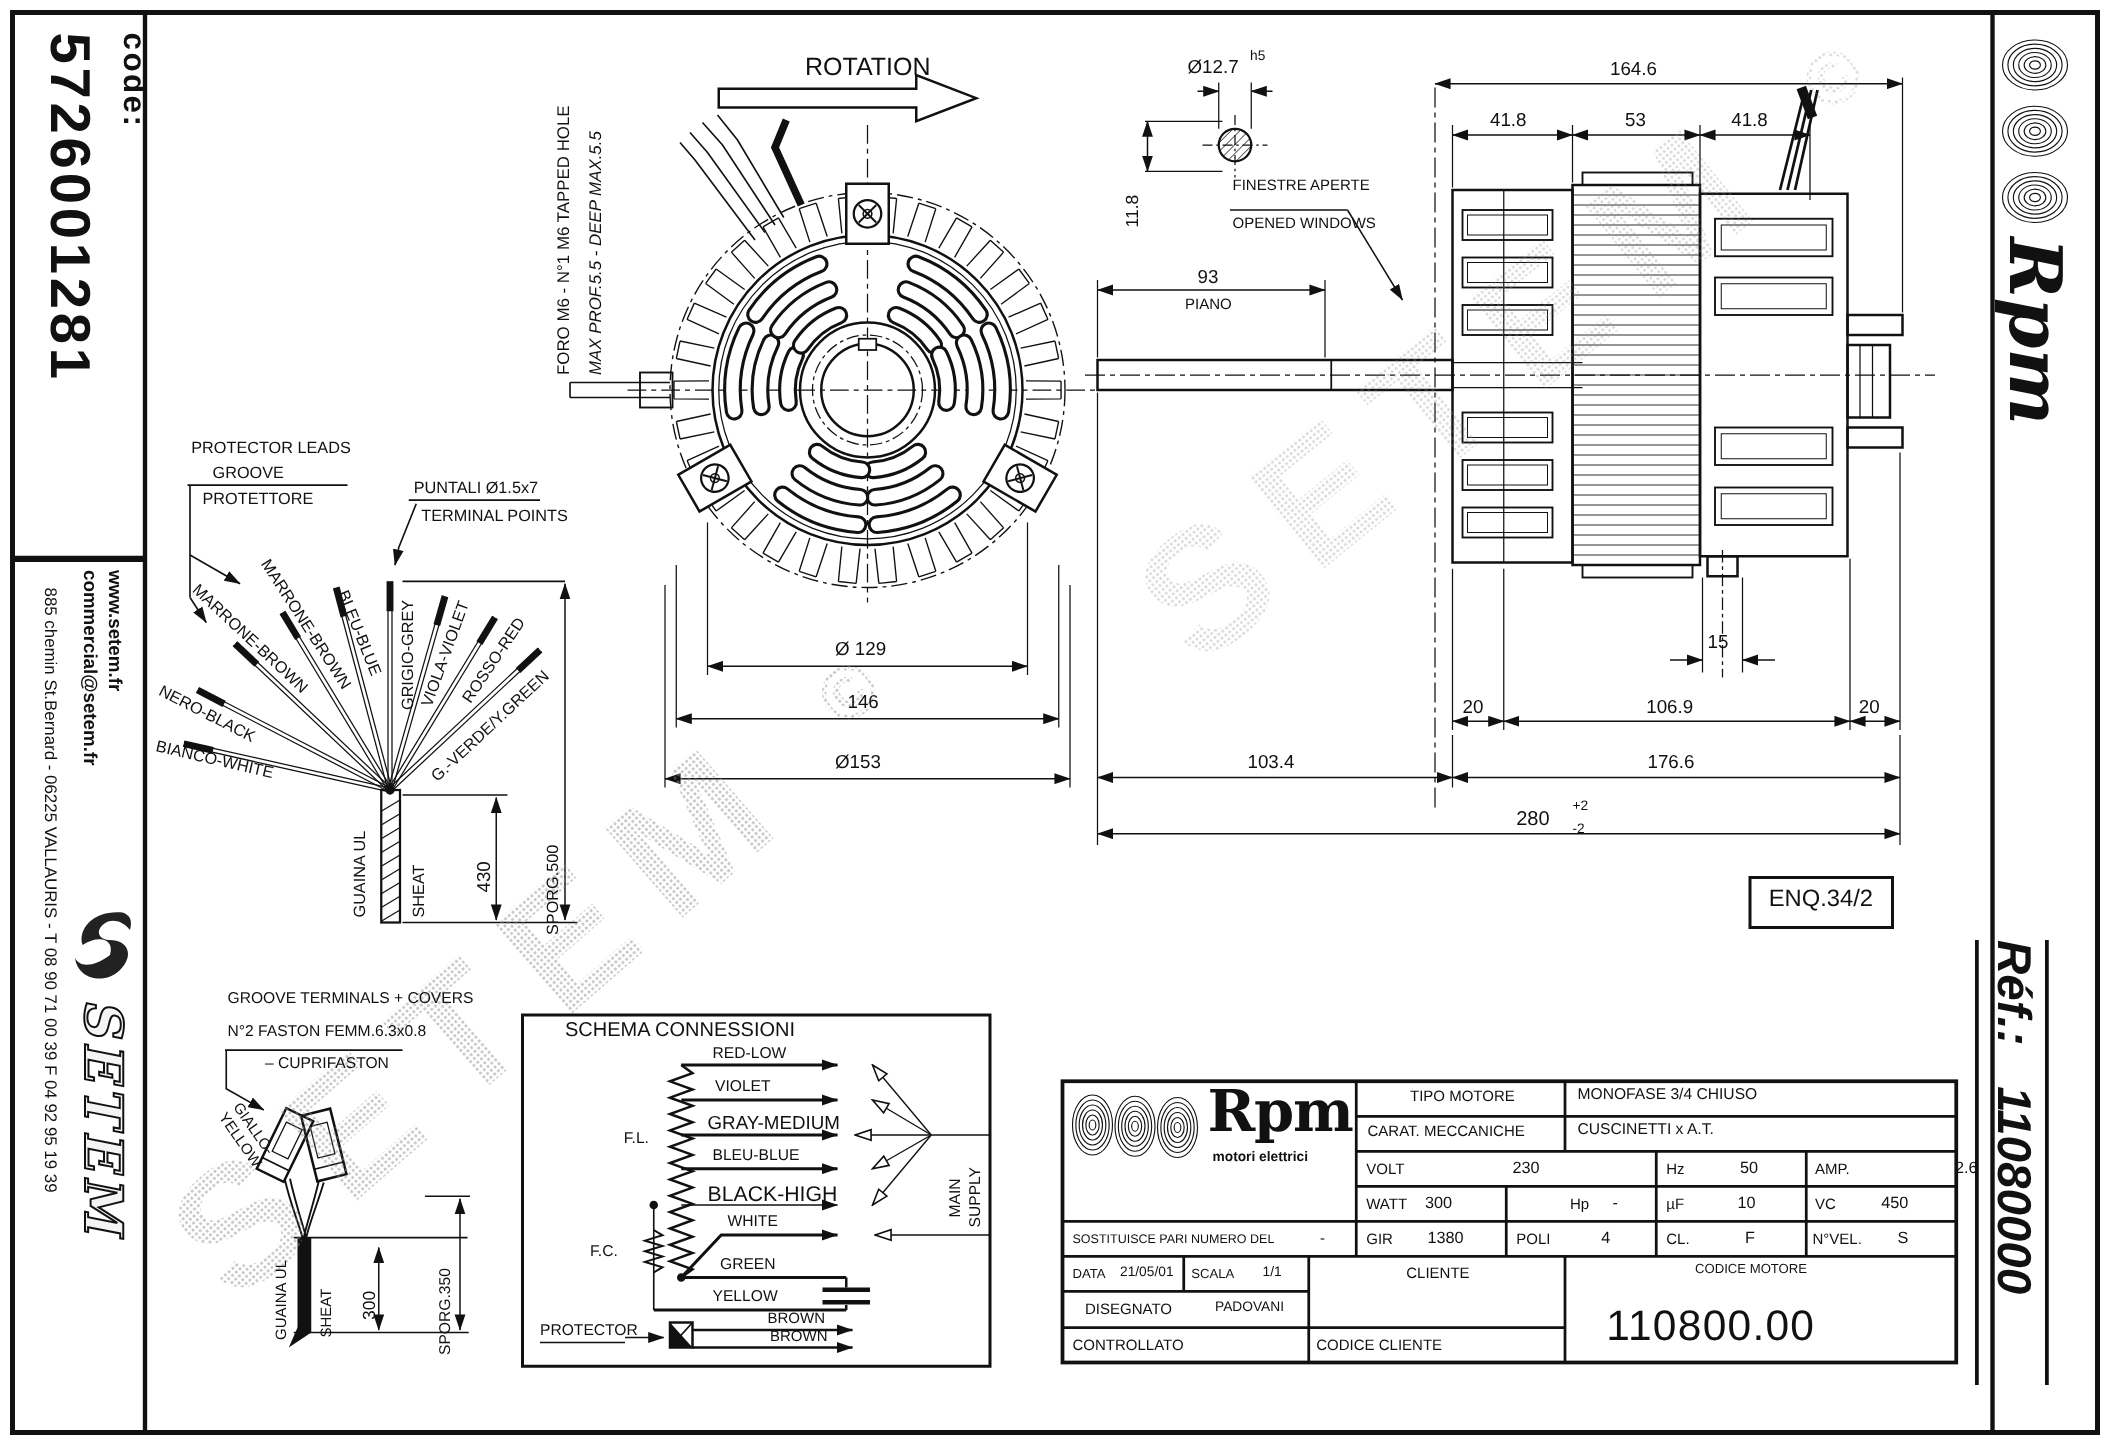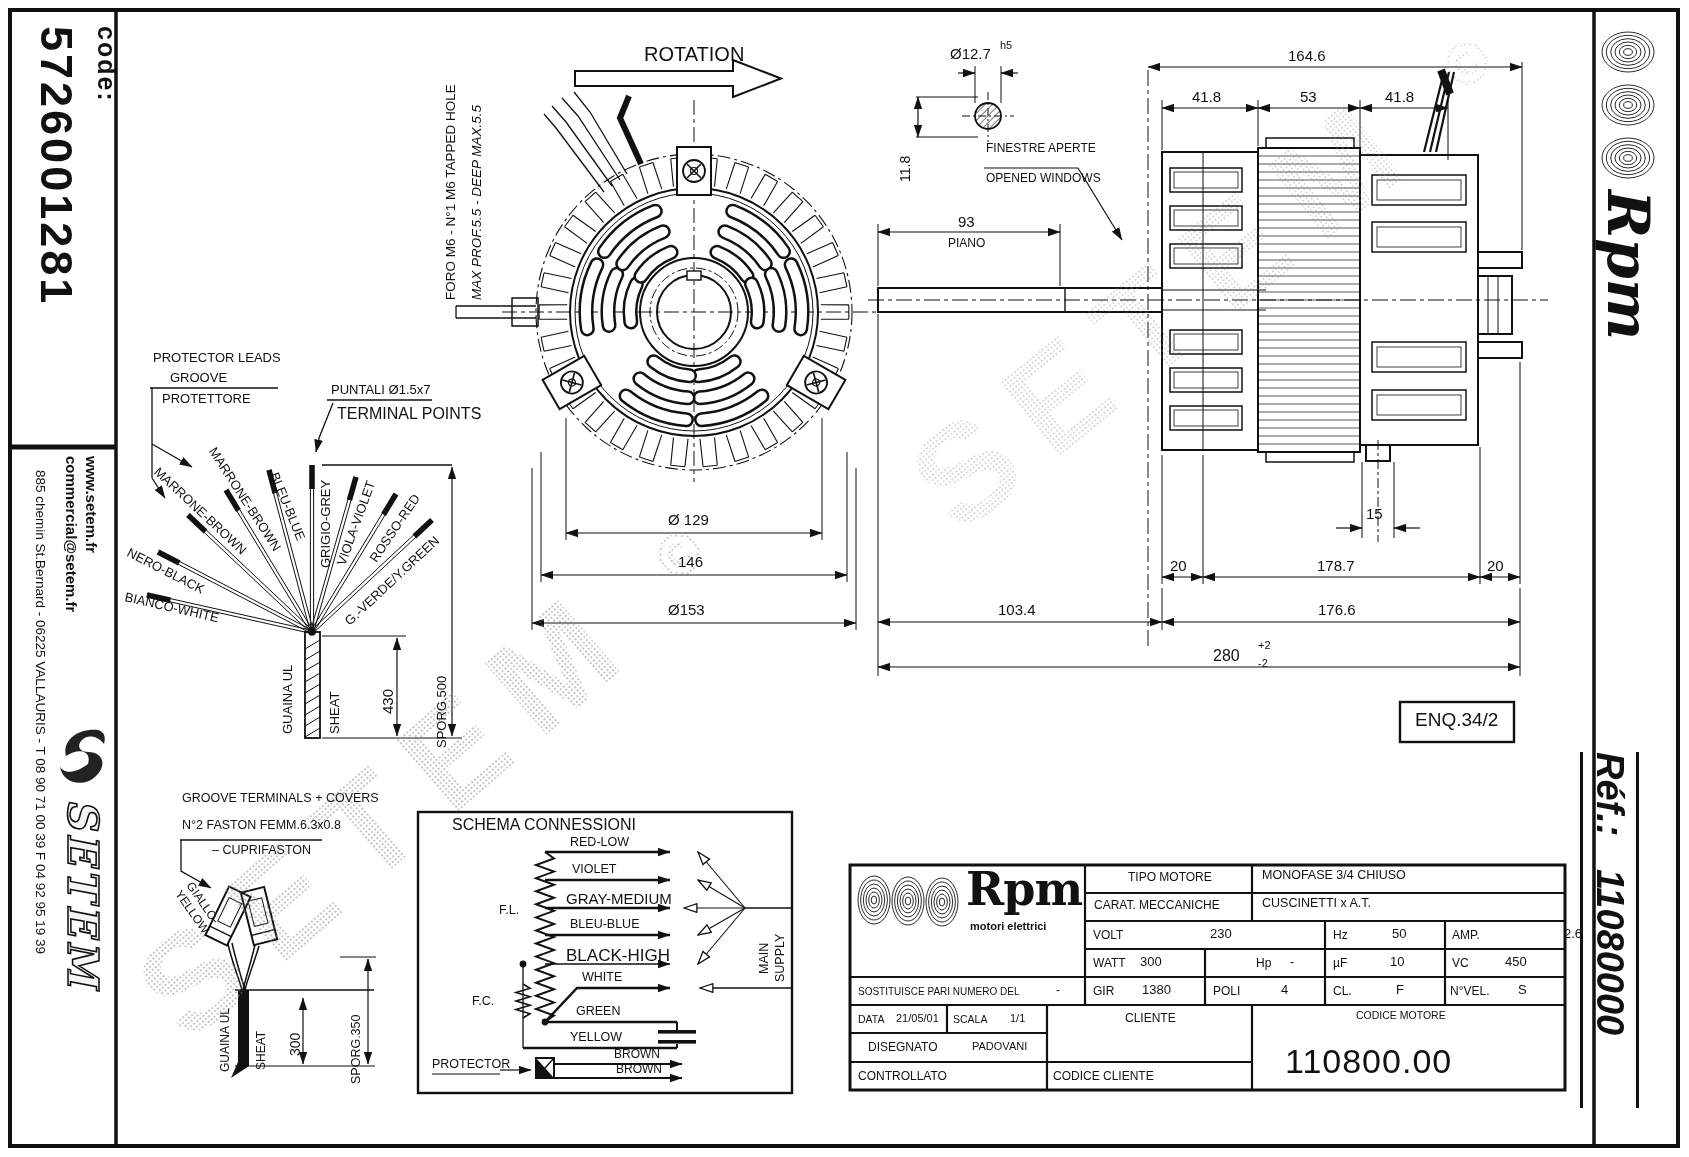--- a/index.html
+++ b/index.html
@@ -522,21 +522,21 @@
 <div class="lb vrot" style="left:444px;top:300px;font-size:13.5px">FORO M6 - N°1 M6 TAPPED HOLE</div>
 <div class="lb vrot" style="left:470px;top:300px;font-size:13.5px;font-style:italic">MAX PROF.5.5 - DEEP MAX.5.5</div>
 <div class="lb d" style="left:668px;top:512px">Ø 129</div>
 <div class="lb d" style="left:678px;top:554px">146</div>
 <div class="lb d" style="left:668px;top:602px">Ø153</div>
 
 <div class="lb" style="left:153px;top:351px;font-size:13px">PROTECTOR LEADS</div>
 <div class="lb" style="left:170px;top:371px;font-size:13px">GROOVE</div>
 <div class="lb" style="left:162px;top:392px;font-size:13px">PROTETTORE</div>
 <div class="lb" style="left:331px;top:383px;font-size:13px">PUNTALI Ø1.5x7</div>
-<div class="lb" style="left:337px;top:406px;font-size:16px">TERMINAL POINTS</div>
+<div class="lb" style="left:337px;top:406px;font-size:13px">TERMINAL POINTS</div>
 <div class="lb wl" style="left:125px;top:590px;transform:rotate(13deg)">BIANCO-WHITE</div>
 <div class="lb wl" style="left:128px;top:545px;transform:rotate(27deg)">NERO-BLACK</div>
 <div class="lb wl" style="left:156px;top:463px;transform:rotate(43deg)">MARRONE-BROWN</div>
 <div class="lb wl" style="left:212px;top:442px;transform:rotate(57deg)">MARRONE-BROWN</div>
 <div class="lb wl" style="left:274px;top:466px;transform:rotate(68deg)">BLEU-BLUE</div>
 <div class="lb vrot" style="left:319px;top:568px;font-size:13px">GRIGIO-GREY</div>
 <div class="lb wl" style="left:341px;top:558px;transform:rotate(-70deg)">VIOLA-VIOLET</div>
 <div class="lb wl" style="left:373px;top:554px;transform:rotate(-56deg)">ROSSO-RED</div>
 <div class="lb wl" style="left:347px;top:616px;transform:rotate(-43deg)">G.-VERDE/Y.GREEN</div>
 <div class="lb vrot" style="left:281px;top:734px;font-size:13px">GUAINA UL</div>
@@ -550,21 +550,21 @@
 <div class="lb" style="left:986px;top:142px;font-size:12px">FINESTRE APERTE</div>
 <div class="lb" style="left:986px;top:172px;font-size:12px">OPENED WINDOWS</div>
 <div class="lb d" style="left:958px;top:214px">93</div>
 <div class="lb" style="left:948px;top:237px;font-size:12px">PIANO</div>
 <div class="lb d" style="left:1288px;top:48px">164.6</div>
 <div class="lb d" style="left:1192px;top:89px">41.8</div>
 <div class="lb d" style="left:1300px;top:89px">53</div>
 <div class="lb d" style="left:1385px;top:89px">41.8</div>
 <div class="lb d" style="left:1366px;top:506px">15</div>
 <div class="lb d" style="left:1170px;top:558px">20</div>
-<div class="lb d" style="left:1317px;top:558px">178.7</div>
+<div class="lb d" style="left:1317px;top:558px">106.9</div>
 <div class="lb d" style="left:1487px;top:558px">20</div>
 <div class="lb d" style="left:998px;top:602px">103.4</div>
 <div class="lb d" style="left:1318px;top:602px">176.6</div>
 <div class="lb" style="left:1213px;top:648px;font-size:16px">280</div>
 <div class="lb" style="left:1258px;top:640px;font-size:11px">+2</div>
 <div class="lb" style="left:1258px;top:658px;font-size:11px">-2</div>
 <div class="lb" style="left:1415px;top:710px;font-size:19px">ENQ.34/2</div>
 
 <div class="lb" style="left:182px;top:792px;font-size:12.5px">GROOVE TERMINALS + COVERS</div>
 <div class="lb" style="left:182px;top:819px;font-size:12.5px">N°2 FASTON FEMM.6.3x0.8</div>

